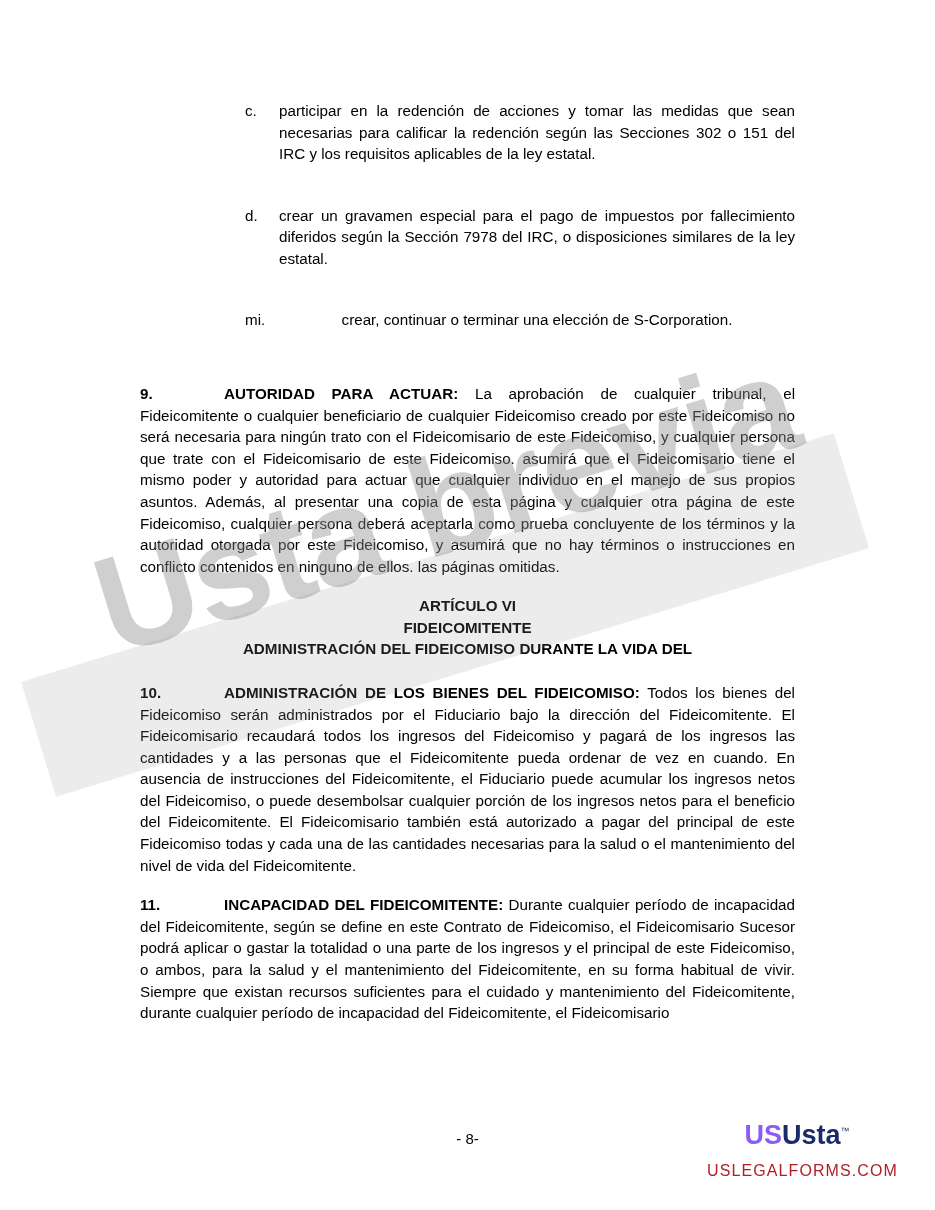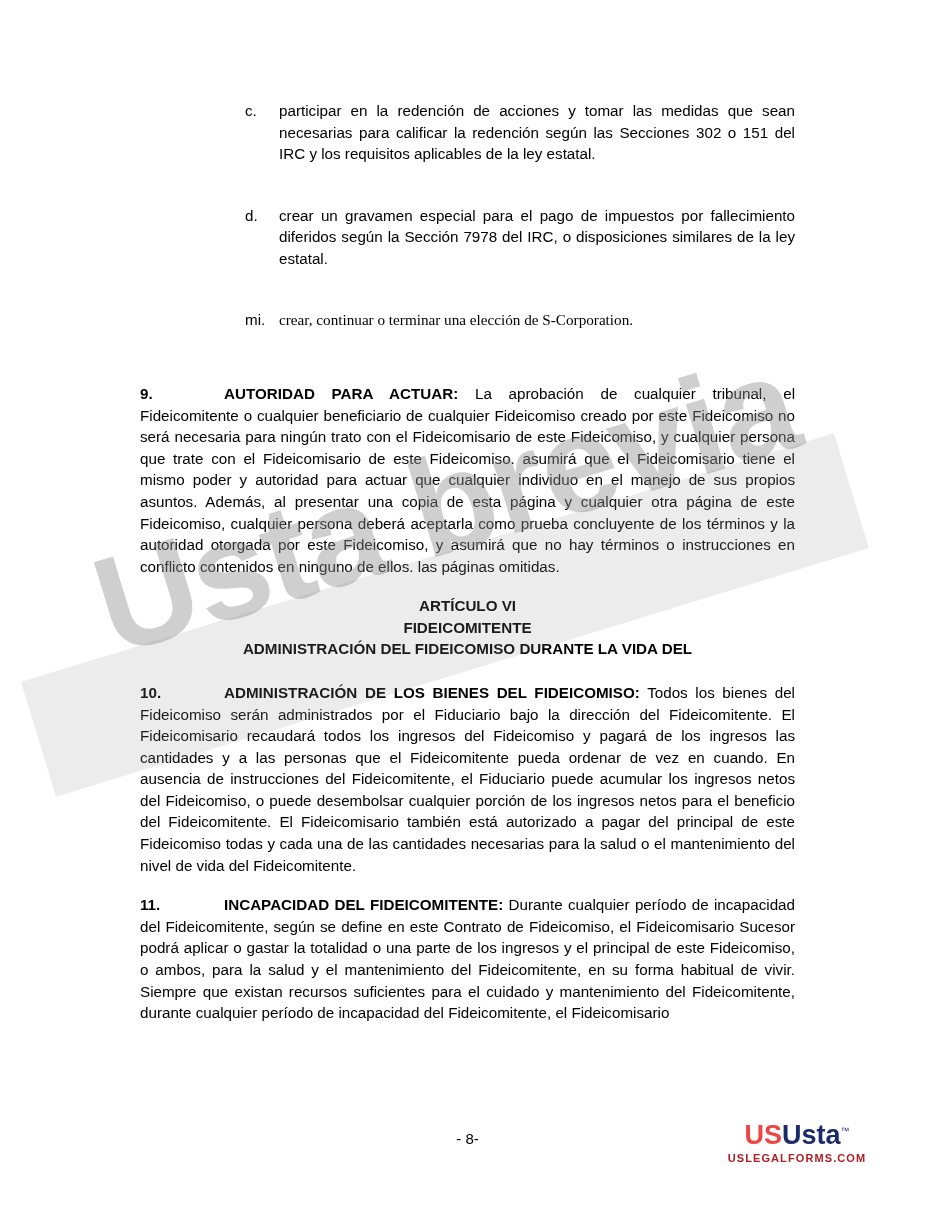--- a/index.html
+++ b/index.html
@@ -35,22 +35,21 @@
   .sub-item .marker {
     width: 34px;
     flex: 0 0 34px;
     text-align: left;
   }
   .sub-item .sub-text {
     flex: 1 1 auto;
     text-align: justify;
   }
   .sub-item.no-justify .sub-text {
-    text-align: left;
-    font-family: Liberation Serif, serif;
+    text-align: center;
   }
   .para {
     text-align: justify;
     margin-bottom: 18px;
   }
   .para .num {
     font-weight: bold;
     display: inline-block;
     width: 56px;
   }
@@ -122,34 +121,34 @@
     width: 180px;
   }
   .logo .logo-main {
     font-size: 27px;
     font-weight: bold;
     color: #1b2a6b;
     letter-spacing: 0px;
     line-height: 1;
   }
   .logo .logo-main .us {
-    color: #ef4444;
+    color: #8b5cf6;
   }
   .logo .logo-tm {
     font-size: 9px;
     vertical-align: super;
     color: #1b2a6b;
     font-weight: normal;
   }
   .logo .logo-sub {
-    margin-top: 3px;
-    font-size: 11px;
+    margin-top: 13px;
+    font-size: 16px;
     color: #b01e24;
     letter-spacing: 1.1px;
-    font-weight: bold;
+    font-weight: normal;
   }
 </style>
 </head>
 <body>
 
 <div class="page">
 
   <div class="watermark">
     <div class="wm-band"></div>
     <div class="wm-text">Usta brevia</div>

